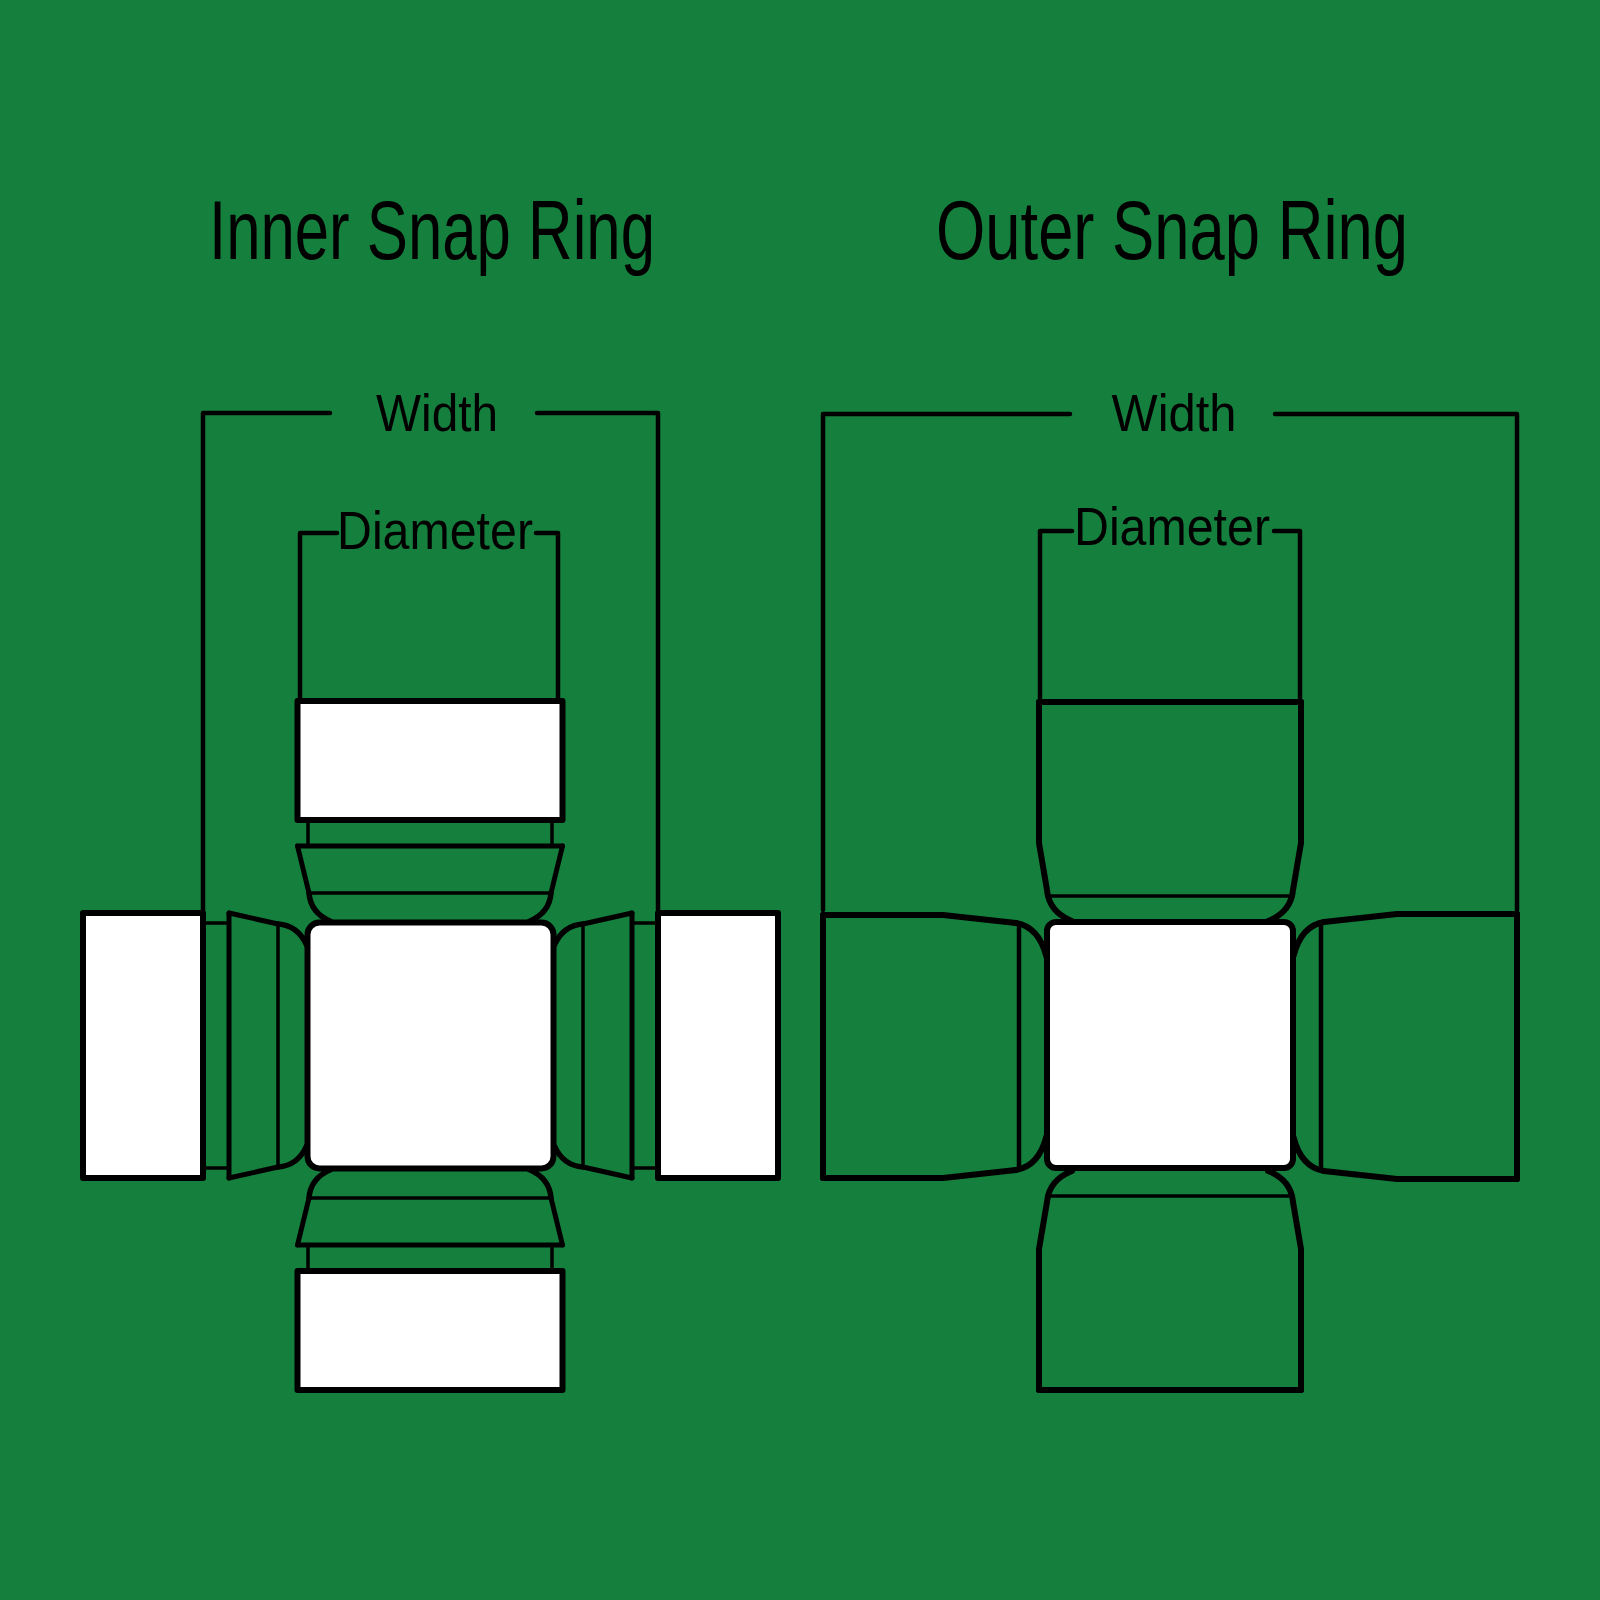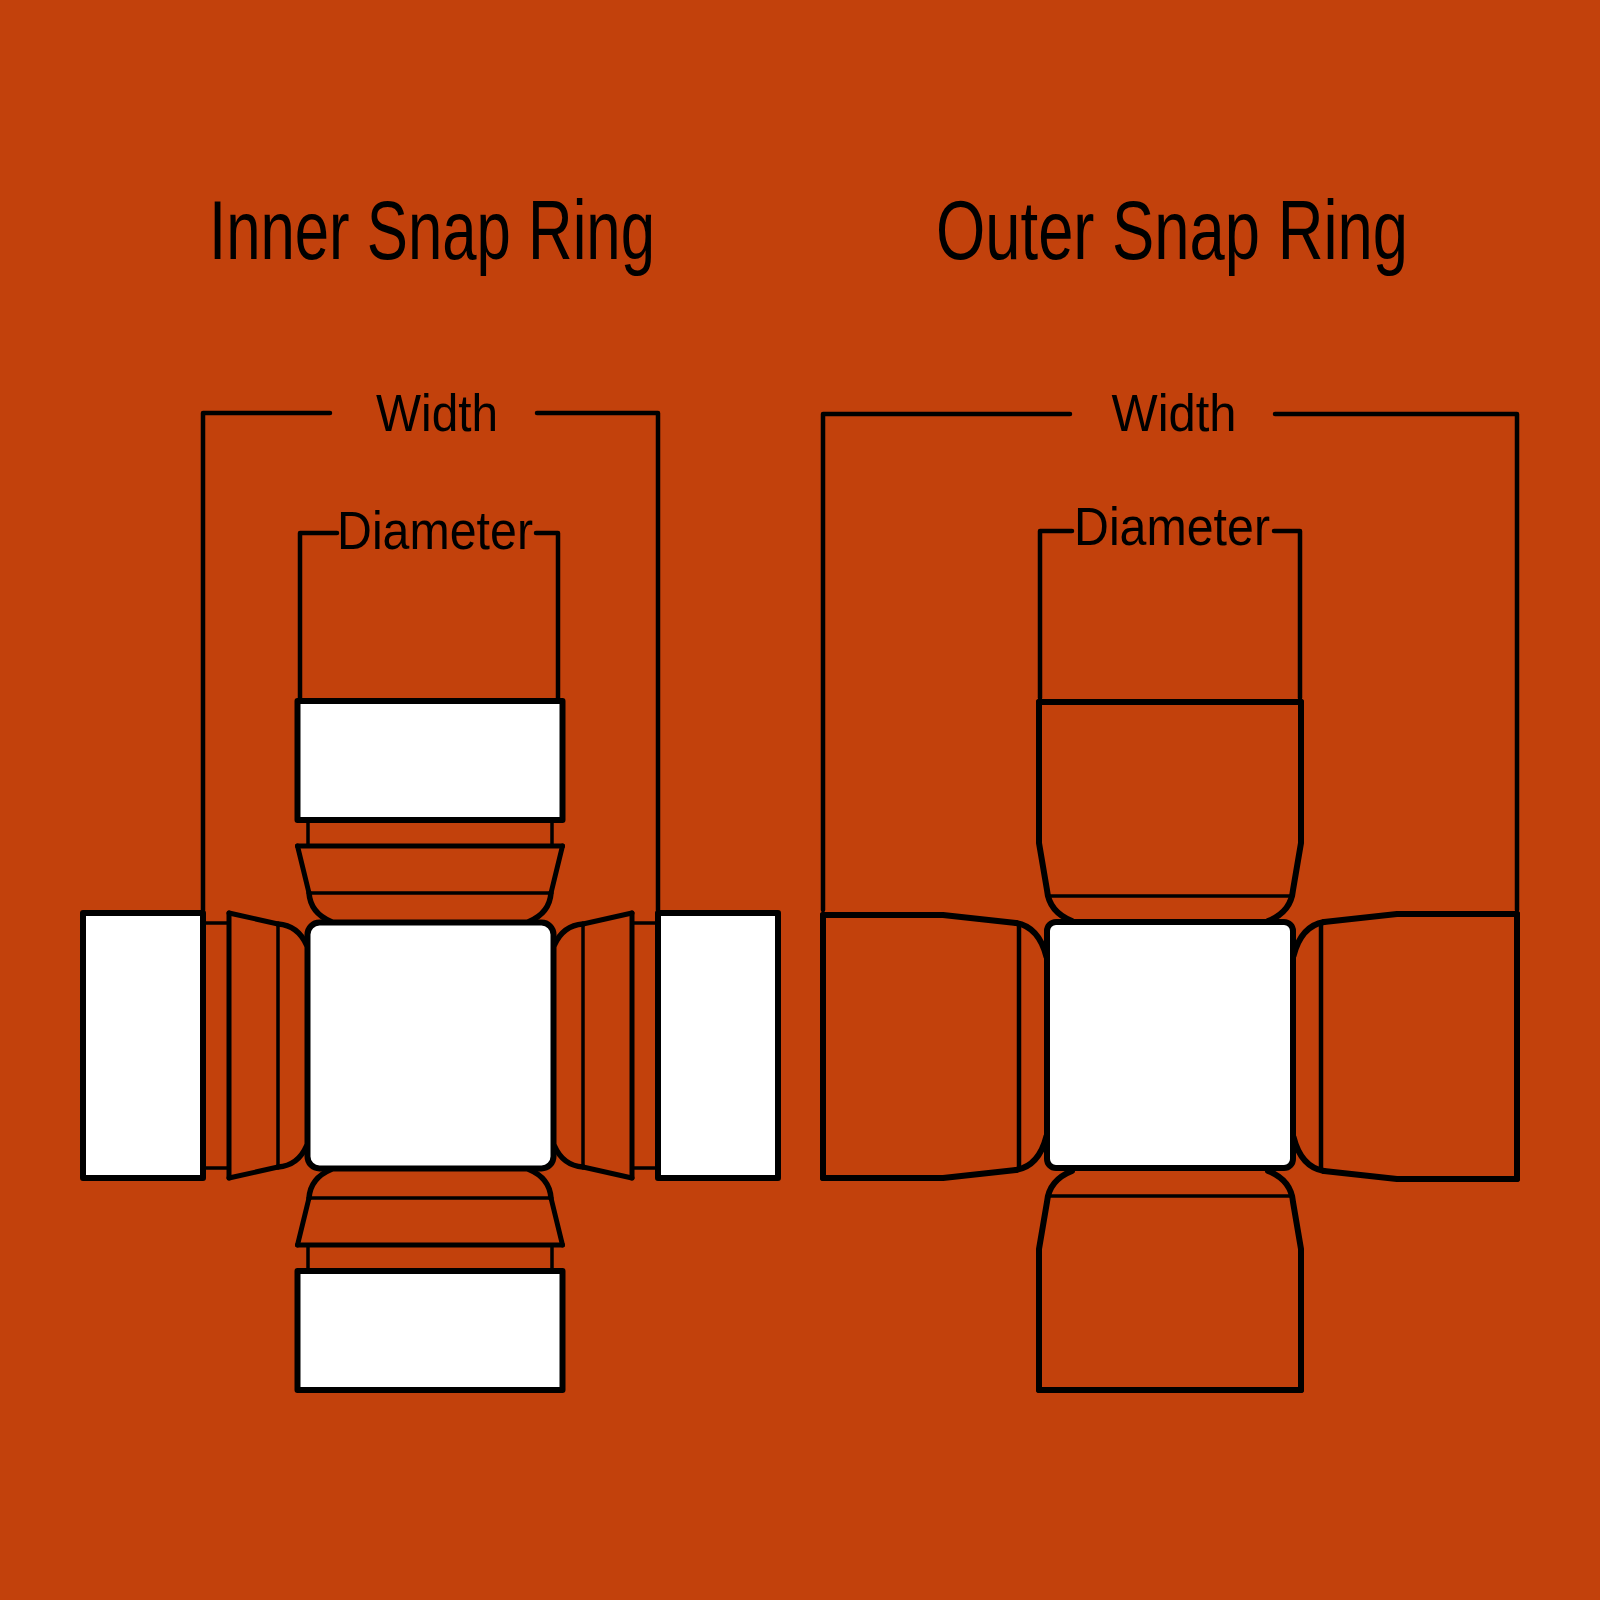--- a/index.html
+++ b/index.html
@@ -4,21 +4,21 @@
 <style>
   html, body {
     margin: 0;
     padding: 0;
     background: #ffffff;
   }
   .canvas {
     position: relative;
     width: 1600px;
     height: 1600px;
-    background: #c2410c;
+    background: #15803d;
     overflow: hidden;
   }
   svg {
     display: block;
   }
   svg text {
     font-family: "Liberation Sans", sans-serif;
     fill: #000000;
   }
   .title-text {

